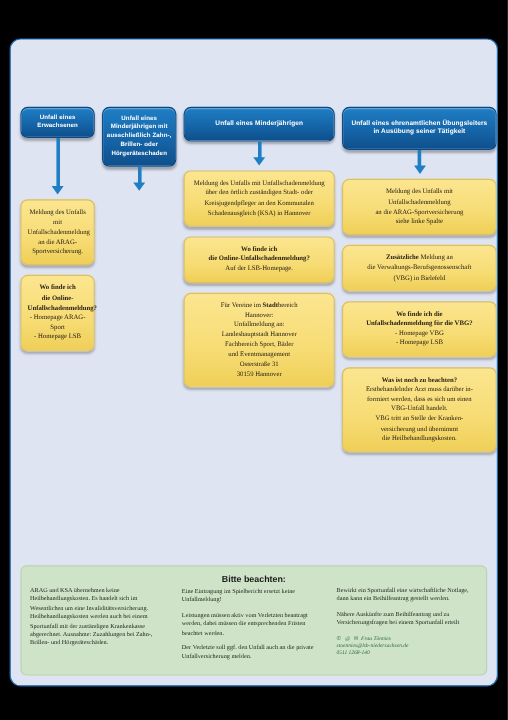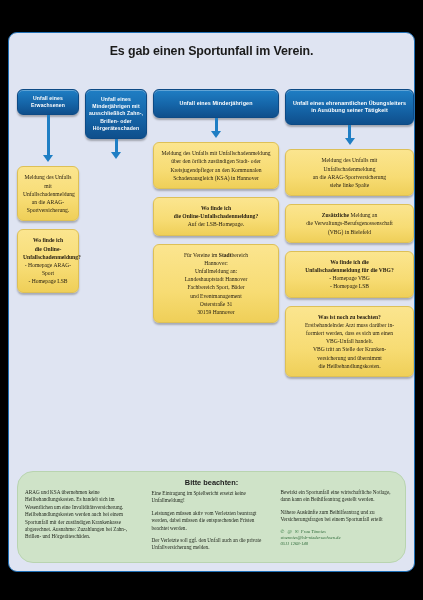--- a/index.html
+++ b/index.html
@@ -99,21 +99,21 @@
   .card b{font-weight:bold;}
   .card .hd{font-weight:bold;display:block;}
   .card .li{display:block;}
 
   
   .footer{
     position:absolute;left:8px;right:8px;bottom:8px;
     height:92px;
     background:#cfe3c8;
     border:1px solid #b9d4b0;
-    border-radius:16px;
+    border-radius:5px;
     display:flex;
     box-sizing:border-box;
     padding:6px 7px 5px 7px;
     gap:9px;
   }
   .fcol{flex:1;}
   .fcol.mid{flex:1.02;}
   .fhead{
     font-family:"Liberation Sans",sans-serif;
     font-weight:bold;font-size:7.4px;
@@ -123,21 +123,20 @@
   .fp{font-size:5.2px;line-height:7.4px;color:#23291f;margin:0 0 5px 0;text-align:left;}
   .contact{font-size:4.6px;line-height:6.4px;color:#2f6b3a;font-style:italic;}
   .contact .ic{font-style:normal;color:#3c7f48;letter-spacing:1px;}
 </style>
 </head>
 <body>
 
 <div class="poster">
 
   <div class="title">
-    <div>Es gab einen Sportunfall im Verein.</div>
   </div>
 
   <div class="cols">
 
     <div class="col col-a">
       <div class="chip" style="min-height:22px;display:flex;align-items:center;justify-content:center;">
         <span>Unfall eines Erwachsenen</span>
       </div>
       <div class="arrow-wrap">
         <div class="arrow">

